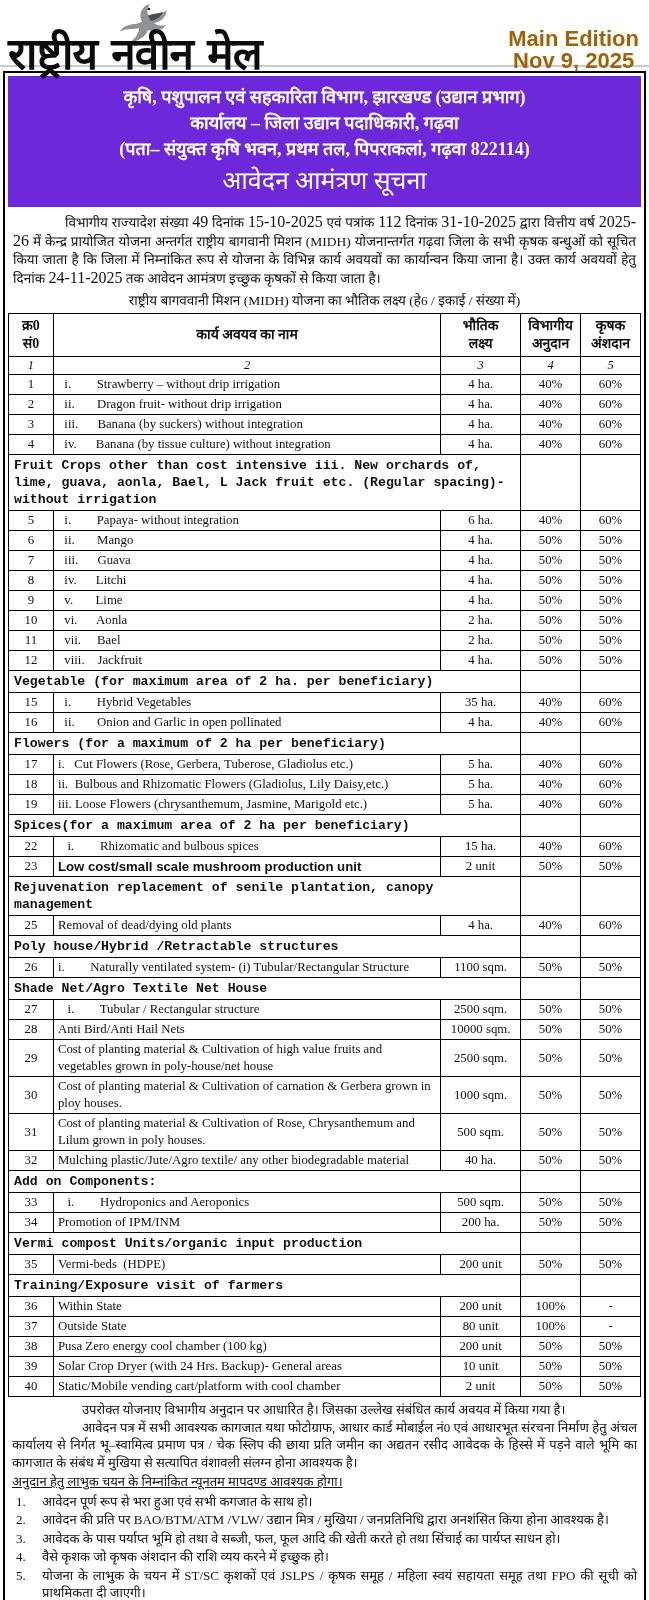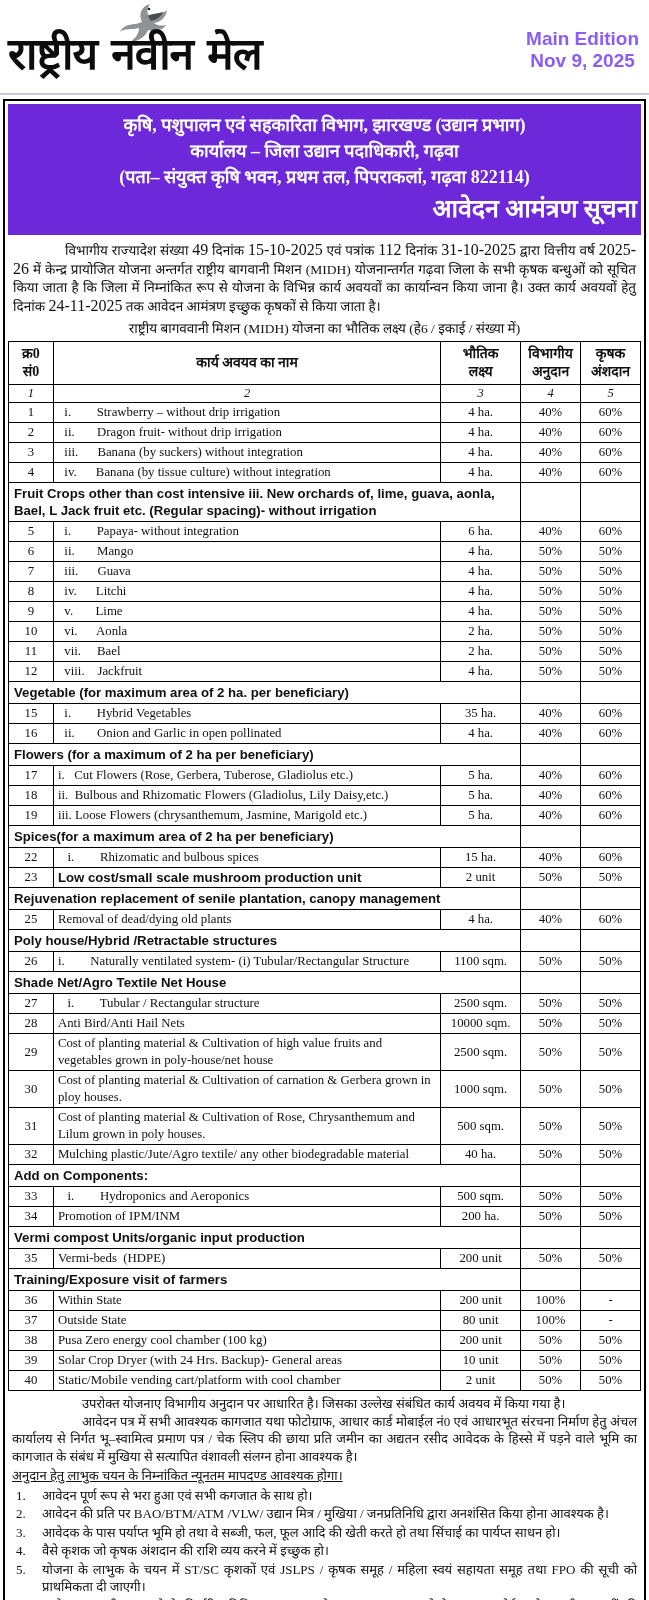--- a/index.html
+++ b/index.html
@@ -5,55 +5,55 @@
   * { margin:0; padding:0; box-sizing:border-box; }
   html,body { background:#ffffff; }
   body {
     width:649px; margin:0 auto;
     font-family:"Liberation Serif","DejaVu Serif",serif;
     color:#111;
   }
   .page { width:649px; min-height:1600px; background:#fff; position:relative; }
 
   
-  .masthead { position:relative; height:95px; border-bottom:2px solid #c3ccd6; padding:0 6px; }
+  .masthead { position:relative; height:67px; border-bottom:2px solid #c3ccd6; padding:0 6px; }
   .masthead-title {
     position:absolute; left:8px; top:22px;
     font-family:"DejaVu Sans","Liberation Sans",sans-serif;
     font-weight:900; font-size:44px; letter-spacing:-1px; color:#0c0c0c;
   }
   .bird { position:absolute; left:112px; top:2px; }
   .edition { position:absolute; right:10px; top:28px; text-align:center;
     font-family:"Liberation Sans","DejaVu Sans",sans-serif;
-    font-weight:700; font-size:19px; line-height:22px; color:#8b5cf6; }
+    font-weight:700; font-size:22px; line-height:22px; color:#a16207; }
 
   
   .notice { margin:4px 3px 0 3px; border:2px solid #000; padding:3px 3px 0 3px; }
 
   .banner { background:#6d28d9; color:#fff; text-align:center; padding:8px 4px 9px 4px; }
   .banner .bline { font-size:18px; line-height:26px; font-weight:700; }
-  .banner .bline.big { font-size:25px; line-height:34px; font-weight:700; margin-top:2px;text-align:right; }
+  .banner .bline.big { font-size:25px; line-height:34px; font-weight:400; margin-top:2px; }
 
   .intro { font-size:13.5px; line-height:18px; text-align:justify; padding:6px 5px 0 5px; }
   .intro .ind { display:inline-block; width:52px; }
   .intro .num { font-size:16px; font-family:"Liberation Serif",serif; }
   .caption { text-align:center; font-size:13.5px; padding:3px 0 4px 0; }
 
   
   table.goal { border-collapse:collapse; width:100%; margin:0 0 2px 0; }
   table.goal th, table.goal td { border:1px solid #000; vertical-align:middle; }
   table.goal th { font-size:14px; font-weight:700; text-align:center; padding:3px 2px; line-height:18px; }
   td.c { text-align:center; }
   tr.idx td { font-style:italic; font-size:12.5px; text-align:center; padding:1px 2px; }
   tr.item td { font-size:12.8px; padding:1px 4px; line-height:17px; }
   tr.item td.name { white-space:pre-wrap; }
   tr.item.boldrow td.name, tr.section td {
     font-family:"Liberation Sans","DejaVu Sans",sans-serif; font-weight:700; font-size:13.2px;
   }
-  tr.section td.sec { padding:2px 8px 2px 5px; line-height:17px; }
+  tr.section td.sec { padding:2px 8px 2px 5px; line-height:17px;font-family:Liberation Mono, monospace; }
   col.c-sn { width:45px; } col.c-name { width:388px; } col.c-target { width:80px; }
   col.c-aid { width:60px; } col.c-share { width:60px; }
 
   
   .foot { font-size:13px; line-height:17.5px; padding:2px 4px 0 4px; }
   .foot p.lead1 { text-indent:70px; }
   .foot p.lead2 { text-indent:70px; text-align:justify; }
   .criteria { text-decoration:underline; font-size:13px; padding:2px 0 1px 0; }
   ol.conds { list-style:none; }
   ol.conds li { position:relative; padding-left:30px; text-align:justify; margin:1px 0; }

